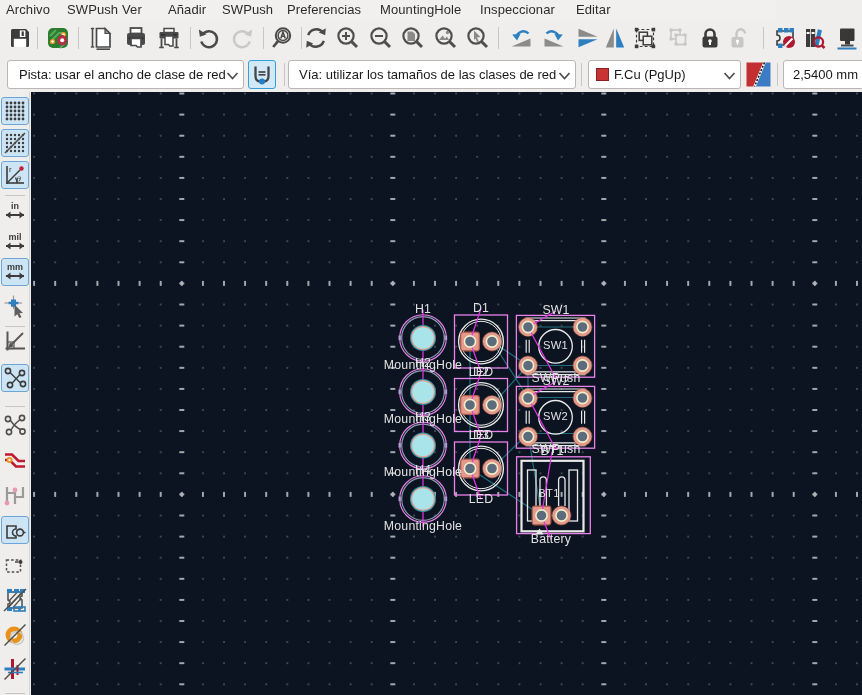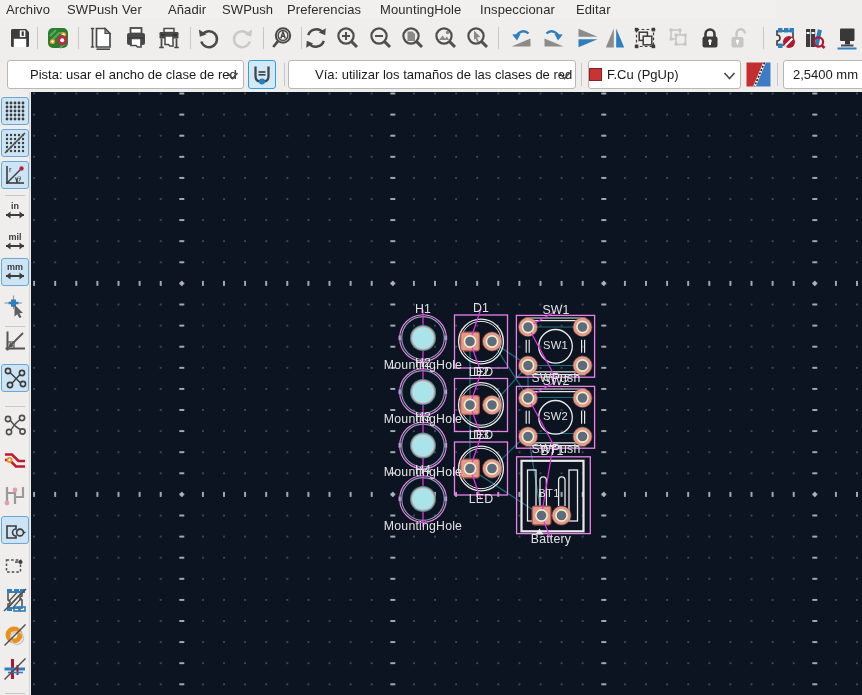--- a/index.html
+++ b/index.html
@@ -201,37 +201,37 @@
     </svg>
 <div class="vsep" style="left:36.5px"></div>
 <div class="vsep" style="left:77.5px"></div>
 <div class="vsep" style="left:189.5px"></div>
 <div class="vsep" style="left:262.5px"></div>
 <div class="vsep" style="left:300.5px"></div>
 <div class="vsep" style="left:497.5px"></div>
 <div class="vsep" style="left:762.5px"></div>
   </div>
 <div id="tb2">
-<div class="combo" style="left:7px;width:237px;padding-left:22px">Pista: usar el ancho de clase de red<span class="chev"><svg width="13" height="29" viewBox="0 0 13 29">
+<div class="combo" style="left:7px;width:237px;padding-left:11px">Pista: usar el ancho de clase de red<span class="chev"><svg width="13" height="29" viewBox="0 0 13 29">
           <path d="M1.5 12 L6.5 17.5 L11.5 12" fill="none" stroke="#4a4a4a" stroke-width="1.6"></path>
         </svg></span></div>
 <div style="position:absolute;left:248px;top:4px;width:28px;height:29px;background:#d3e9f7;border:1.5px solid #33a0dc;border-radius:3px">
 <svg width="26" height="27" viewBox="0 0 26 27">
         <path d="M6.5 5.5 L6.5 15 Q6.5 20.5 11.5 20.5 L14.5 20.5 Q19.5 20.5 19.5 15 L19.5 5.5" fill="none" stroke="#41474a" stroke-width="2.3"></path>
         <line x1="9.5" y1="11" x2="16.5" y2="11" stroke="#41474a" stroke-width="1.7"></line>
         <line x1="9.5" y1="13.8" x2="16.5" y2="13.8" stroke="#41474a" stroke-width="1.7"></line>
         <circle cx="13" cy="20.5" r="3" fill="#2380c8"></circle>
       </svg>
 </div>
 <div style="position:absolute;left:284px;top:7px;width:1px;height:23px;background:#c9c7c4"></div>
-<div class="combo" style="left:288px;width:288px;padding-left:26px">Vía: utilizar los tamaños de las clases de red<span class="chev"><svg width="13" height="29" viewBox="0 0 13 29">
+<div class="combo" style="left:288px;width:288px;padding-left:10px">Vía: utilizar los tamaños de las clases de red<span class="chev"><svg width="13" height="29" viewBox="0 0 13 29">
           <path d="M1.5 12 L6.5 17.5 L11.5 12" fill="none" stroke="#4a4a4a" stroke-width="1.6"></path>
         </svg></span></div>
 <div style="position:absolute;left:581px;top:7px;width:1px;height:23px;background:#c9c7c4"></div>
-<div class="combo" style="left:588px;width:153px;"><span style="display:inline-block;width:13px;height:13px;background:#c83434;border:1px solid #872222;vertical-align:-2px;margin-right:5px"></span>F.Cu (PgUp)<span class="chev"><svg width="13" height="29" viewBox="0 0 13 29">
+<div class="combo" style="left:588px;width:153px;padding-left:7px"><span style="display:inline-block;width:13px;height:13px;background:#c83434;border:1px solid #872222;vertical-align:-2px;margin-right:5px"></span>F.Cu (PgUp)<span class="chev"><svg width="13" height="29" viewBox="0 0 13 29">
           <path d="M1.5 12 L6.5 17.5 L11.5 12" fill="none" stroke="#4a4a4a" stroke-width="1.6"></path>
         </svg></span></div>
 <div style="position:absolute;left:746px;top:5px;width:27px;height:27px">
 <svg width="25" height="25" viewBox="0 0 25 25" style="position:absolute;left:0;top:1px">
         <path d="M0.5 0.5 L17.5 0.5 L7.5 24.5 L0.5 24.5 Z" fill="#c32f30"></path>
         <path d="M19.5 0.5 L24.5 0.5 L24.5 24.5 L9.5 24.5 Z" fill="#3d7cc5"></path>
         <line x1="18.5" y1="0.5" x2="8.5" y2="24.5" stroke="#fff" stroke-width="2.4"></line>
         <line x1="18.5" y1="0.5" x2="8.5" y2="24.5" stroke="#1a1a1a" stroke-width="1.6" stroke-dasharray="2 1.6"></line>
       </svg>
 </div>

